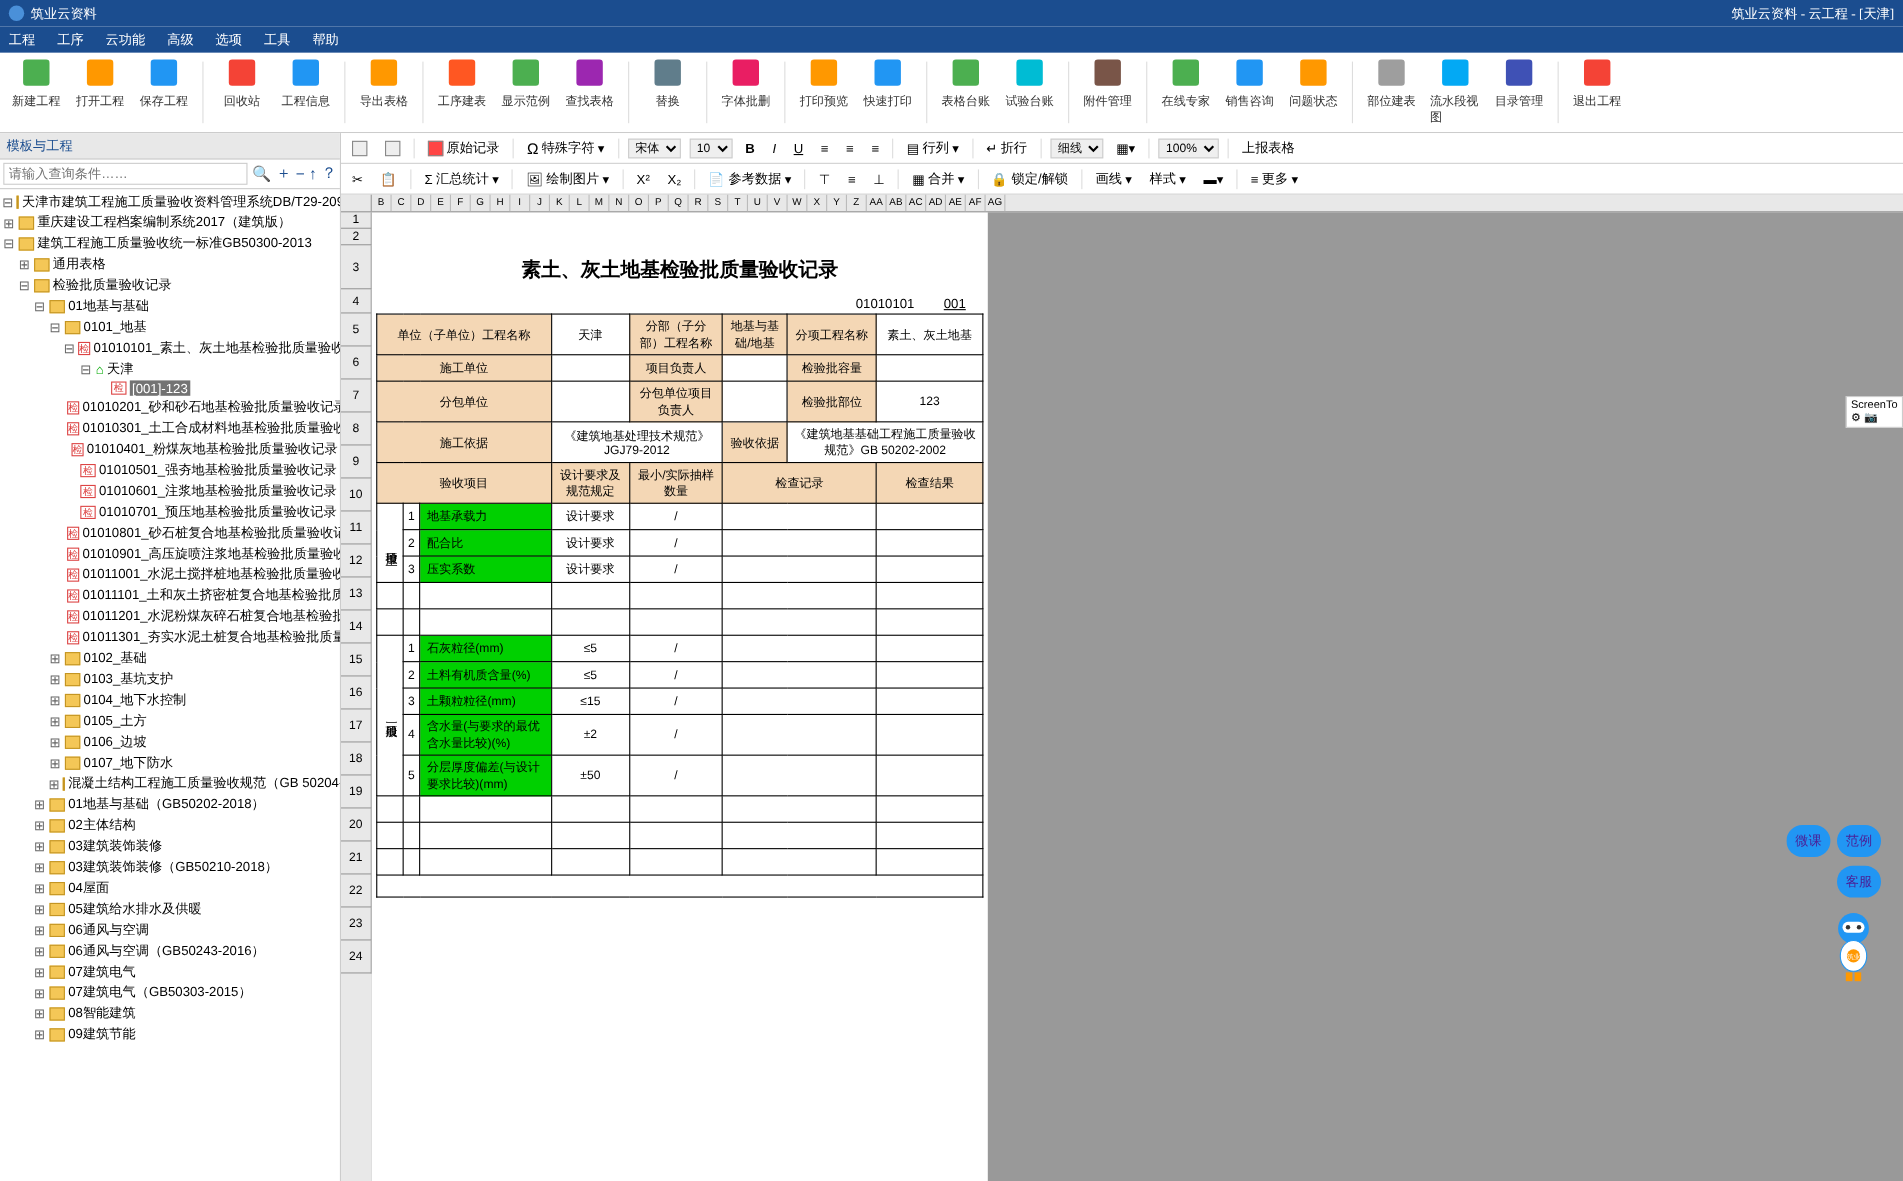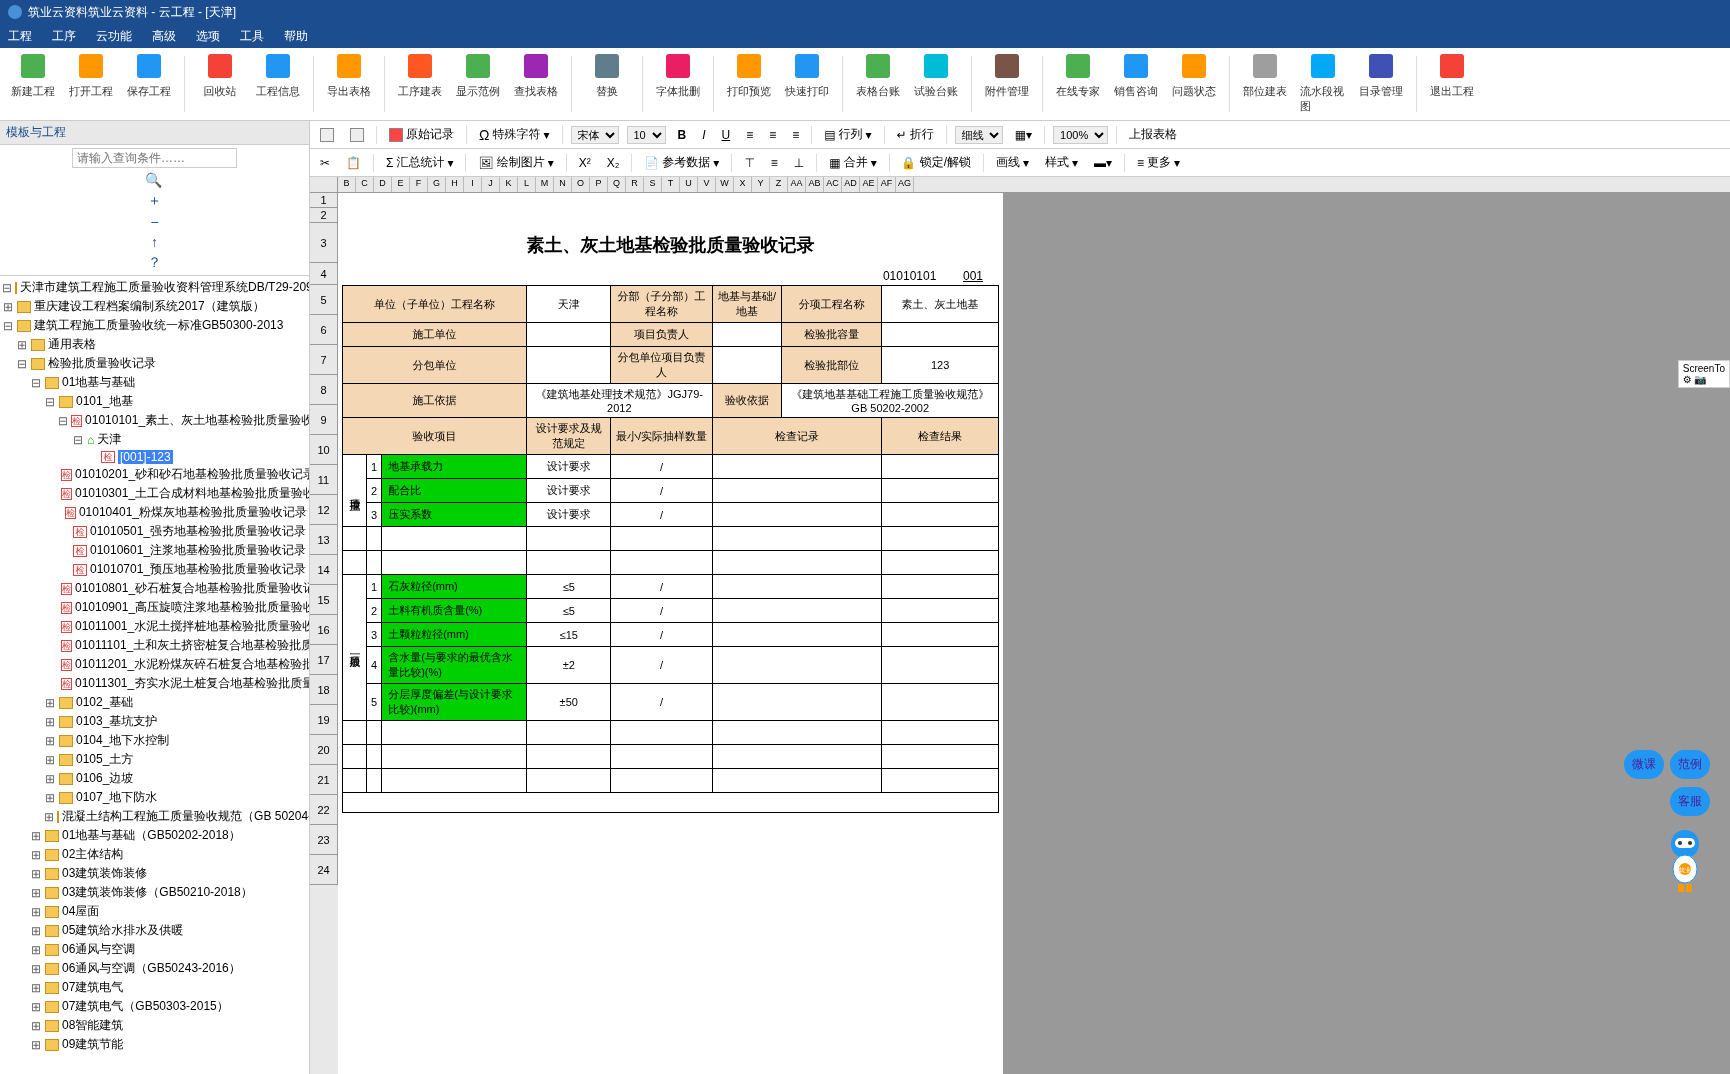--- a/index.html
+++ b/index.html
@@ -1,62 +1,62 @@
 <!DOCTYPE html>
 <html><head>
 <meta charset="utf-8">
 <style>
 * { box-sizing: border-box; margin: 0; padding: 0; }
 body { font-family: "Microsoft YaHei", SimSun, sans-serif; font-size: 12px; background: #fff; overflow: hidden; }
 .titlebar { background: #1b4d8f; color: #fff; height: 24px; display: flex; align-items: center; padding: 0 8px; }
 .titlebar .logo { width: 14px; height: 14px; border-radius: 50%; background: #4a90d9; margin-right: 6px; }
-.titlebar .center { flex: 1; text-align: left; }
+.titlebar .center { flex: 1; text-align: right; font-family: Liberation Serif, serif; }
 .menubar { background: #1b4d8f; color: #fff; height: 24px; display: flex; align-items: center; padding: 0 8px; gap: 20px; }
 .menubar span { cursor: default; }
 .toolbar { background: #fff; border-bottom: 1px solid #ccc; display: flex; padding: 4px 8px; gap: 8px; }
 .tb-btn { display: flex; flex-direction: column; align-items: center; width: 50px; padding: 2px; cursor: pointer; }
 .tb-btn .ic { width: 24px; height: 24px; border-radius: 3px; }
 .tb-btn .lbl { font-size: 11px; margin-top: 6px; color: #333; }
 .sep { width: 1px; background: #ddd; margin: 4px 2px; }
 .main { display: flex; height: calc(100vh - 72px - 20px); }
 .left-panel { width: 310px; border-right: 1px solid #ccc; display: flex; flex-direction: column; background: #fff; }
 .panel-title { background: #e8e8e8; padding: 3px 6px; font-size: 12px; border-bottom: 1px solid #ccc; color: #1b4d8f; }
 .tabs { display: flex; border-bottom: 1px solid #ccc; font-size: 12px; }
 .tab { padding: 4px 8px; border-right: 1px solid #ccc; cursor: pointer; }
 .tab.active { background: #fff; }
 .tab-stat { padding: 4px 8px; color: #d00; }
 .tab-stat.green { color: #0a0; }
-.search-row { display: flex; align-items: center; padding: 3px; border-bottom: 1px solid #ccc; gap: 4px; flex-direction: column; }
+.search-row { display: flex; align-items: center; padding: 3px; border-bottom: 1px solid #ccc; gap: 4px; }
 .search-row input { flex: 1; border: 1px solid #ccc; padding: 2px 4px; font-size: 12px; color: #999; }
 .search-row .ic-btn { color: #1b4d8f; font-size: 14px; cursor: pointer; }
 .tree { flex: 1; overflow: auto; padding: 2px; font-size: 12px; }
 .tree-item { white-space: nowrap; padding: 1px 0; display: flex; align-items: center; cursor: default; }
 .tree-item .exp { width: 12px; text-align: center; color: #666; }
 .tree-item .fold { width: 14px; height: 12px; background: #f4c757; border: 1px solid #c49523; margin: 0 3px; }
 .tree-item .check-ic { width: 14px; height: 12px; background: #fff; border: 1px solid #d44; color: #d44; font-size: 9px; text-align: center; line-height: 10px; margin: 0 3px; }
 .tree-item .home-ic { color: #0a0; margin: 0 3px; font-size: 12px; }
-.tree-item.sel span.txt { background: #3b82f6; color: #fff; padding: 0 2px; }
+.tree-item.sel span.txt { background: #737373; color: #fff; padding: 0 2px; }
 .right-panel { flex: 1; display: flex; flex-direction: column; background: #f5f5f5; overflow: hidden; }
 .ribbon { background: #fff; border-bottom: 1px solid #ccc; padding: 3px 6px; display: flex; align-items: center; gap: 8px; font-size: 12px; flex-wrap: wrap; }
 .rb-btn { display: inline-flex; align-items: center; gap: 3px; padding: 2px 4px; cursor: pointer; }
 .rb-btn .bx { width: 14px; height: 14px; border: 1px solid #888; background: #eee; }
 .ribbon .vsep { width: 1px; height: 18px; background: #ddd; }
 .ribbon select, .ribbon input { font-size: 11px; border: 1px solid #ccc; padding: 1px 2px; }
 .col-ruler { height: 16px; background: #e8e8e8; border-bottom: 1px solid #999; display: flex; font-size: 9px; }
 .col-ruler .rh { width: 28px; border-right: 1px solid #999; }
 .col-ruler .ch { flex: 1; display: flex; }
 .col-ruler .ch span { border-right: 1px solid #bbb; text-align: center; padding: 1px 0; width: 18px; }
 .sheet-area { flex: 1; overflow: auto; background: #999; display: flex; }
 .row-hdr { background: #e8e8e8; }
 .row-hdr div { width: 28px; height: 30px; border-bottom: 1px solid #999; border-right: 1px solid #999; text-align: center; font-size: 11px; display: flex; align-items: center; justify-content: center; }
 .sheet { background: #fff; }
 .form-title { text-align: center; font-size: 18px; font-weight: bold; padding: 10px; }
 .form-code { text-align: right; padding: 2px 20px; font-size: 12px; }
 .form-code .underline { text-decoration: underline; display: inline-block; min-width: 40px; }
-.ftable { border-collapse: collapse; width: 657px; margin: 0 4px; }
+.ftable { border-collapse: collapse; width: 552px; margin: 0 4px; }
 .ftable td { border: 1px solid #000; padding: 3px 4px; font-size: 11px; text-align: center; vertical-align: middle; height: 24px; }
 .ftable td.hdr { background: #f4d7b5; }
 .ftable td.green { background: #00d000; }
 .ftable td.vert { writing-mode: vertical-rl; width: 16px; background: #fff; }
 .ftable td.left { text-align: left; padding-left: 6px; }
 .float-right { position: fixed; right: 20px; bottom: 180px; display: flex; flex-direction: column; gap: 8px; align-items: flex-end; }
 .pill { background: #2196f3; color: #4c1d95; border-radius: 16px; padding: 6px 8px; font-size: 12px; cursor: pointer; }
 .robot { width: 50px; height: 70px; }
 .screentool { position: fixed; right: 0; top: 360px; background: #fff; border: 1px solid #ccc; padding: 2px 4px; font-size: 10px; }
 </style>

